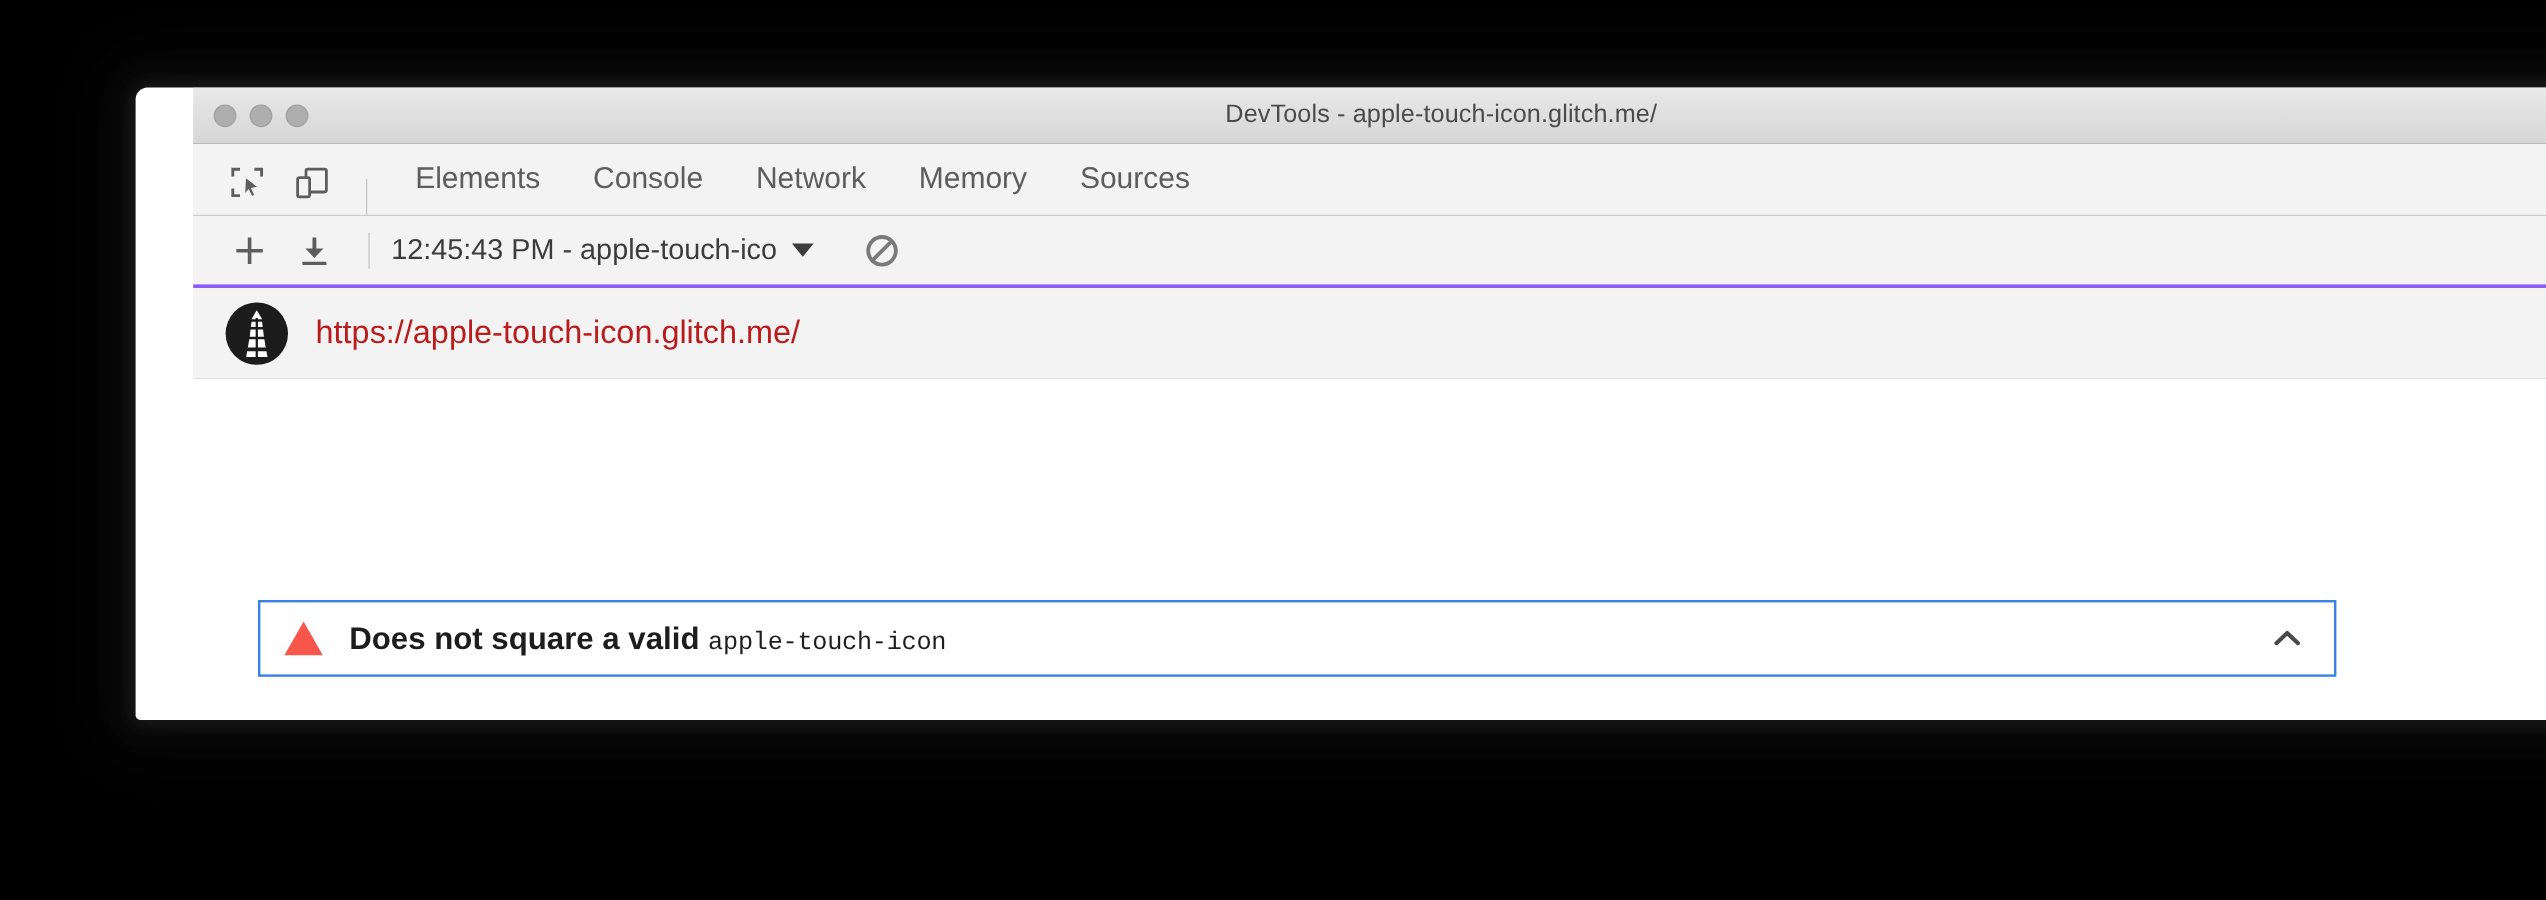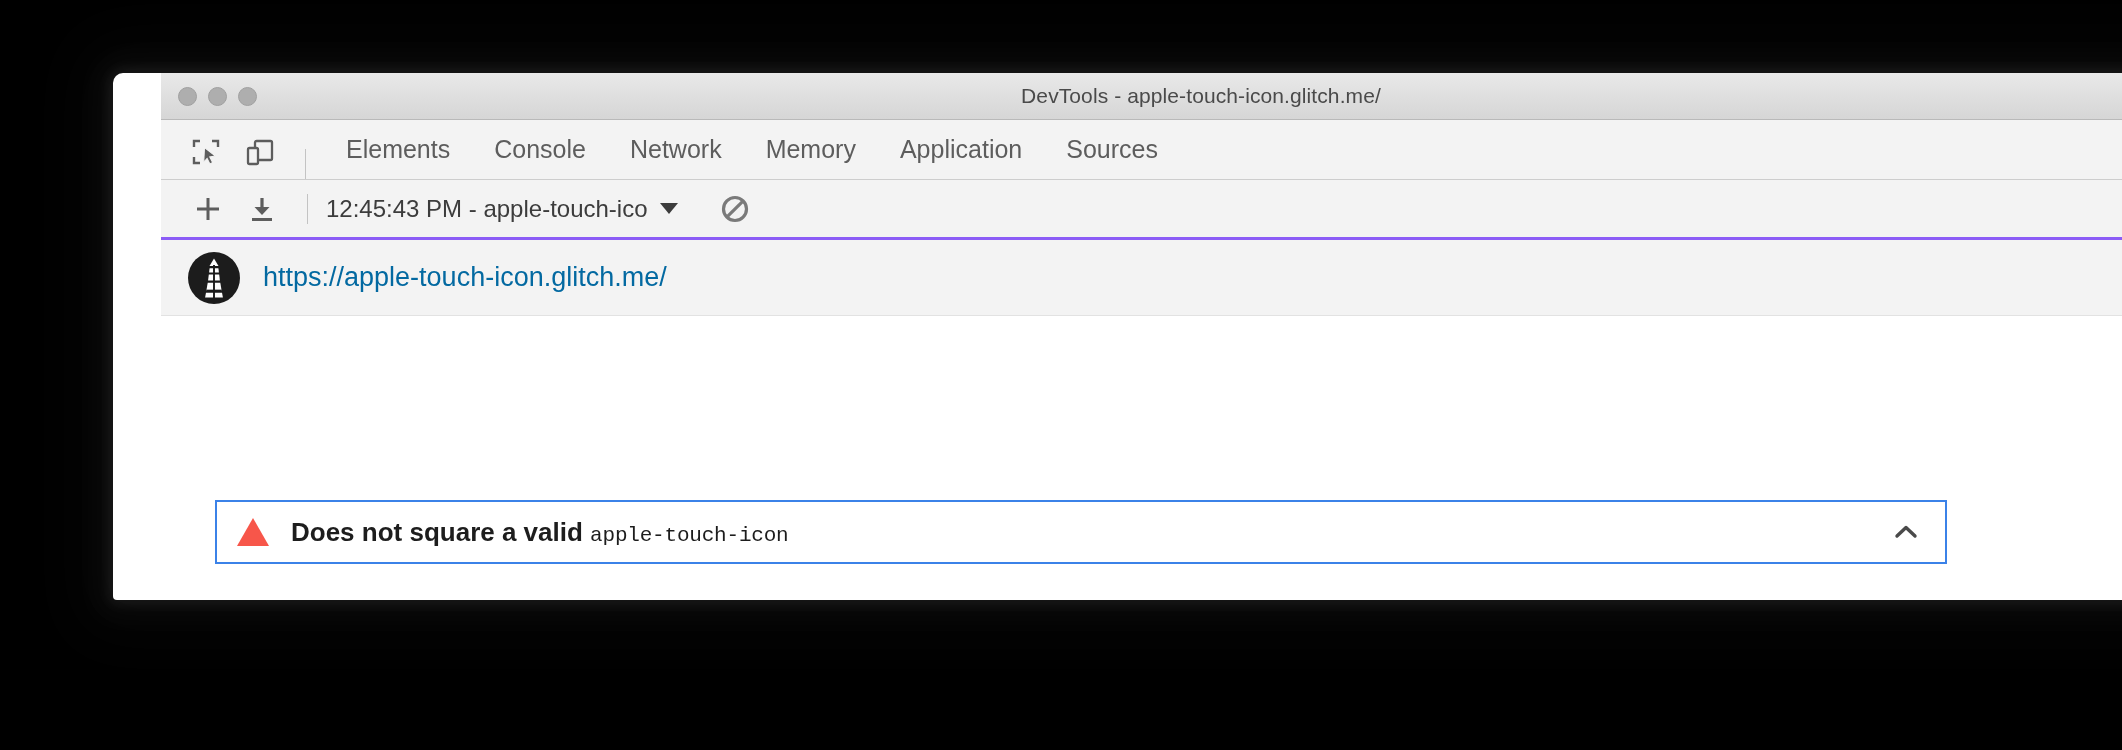--- a/index.html
+++ b/index.html
@@ -182,21 +182,21 @@
     background: #f3f3f3;
     border-bottom: 1px solid #e2e2e2;
     display: flex;
     align-items: center;
     padding-left: 26px;
     box-sizing: border-box;
   }
   #report-url {
     margin-left: 22px;
     font-size: 27px;
-    color: #0369a1;
+    color: #b91c1c;
     white-space: nowrap;
   }
 
   
   #report-body {
     position: relative;
     background: #ffffff;
     height: 285px;
     overflow: hidden;
   }
@@ -299,23 +299,20 @@
         <span>Elements</span>
       </div>
       <div class="tab">
         <span>Console</span>
       </div>
       <div class="tab">
         <span>Network</span>
       </div>
       <div class="tab">
         <span>Memory</span>
-      </div>
-      <div class="tab">
-        <span>Application</span>
       </div>
       <div class="tab">
         <span>Sources</span>
       </div>
 
       <div id="tabstrip-right">
         <div class="vsep"></div>
         <div class="kebab">
           <i></i>
           <i></i>

